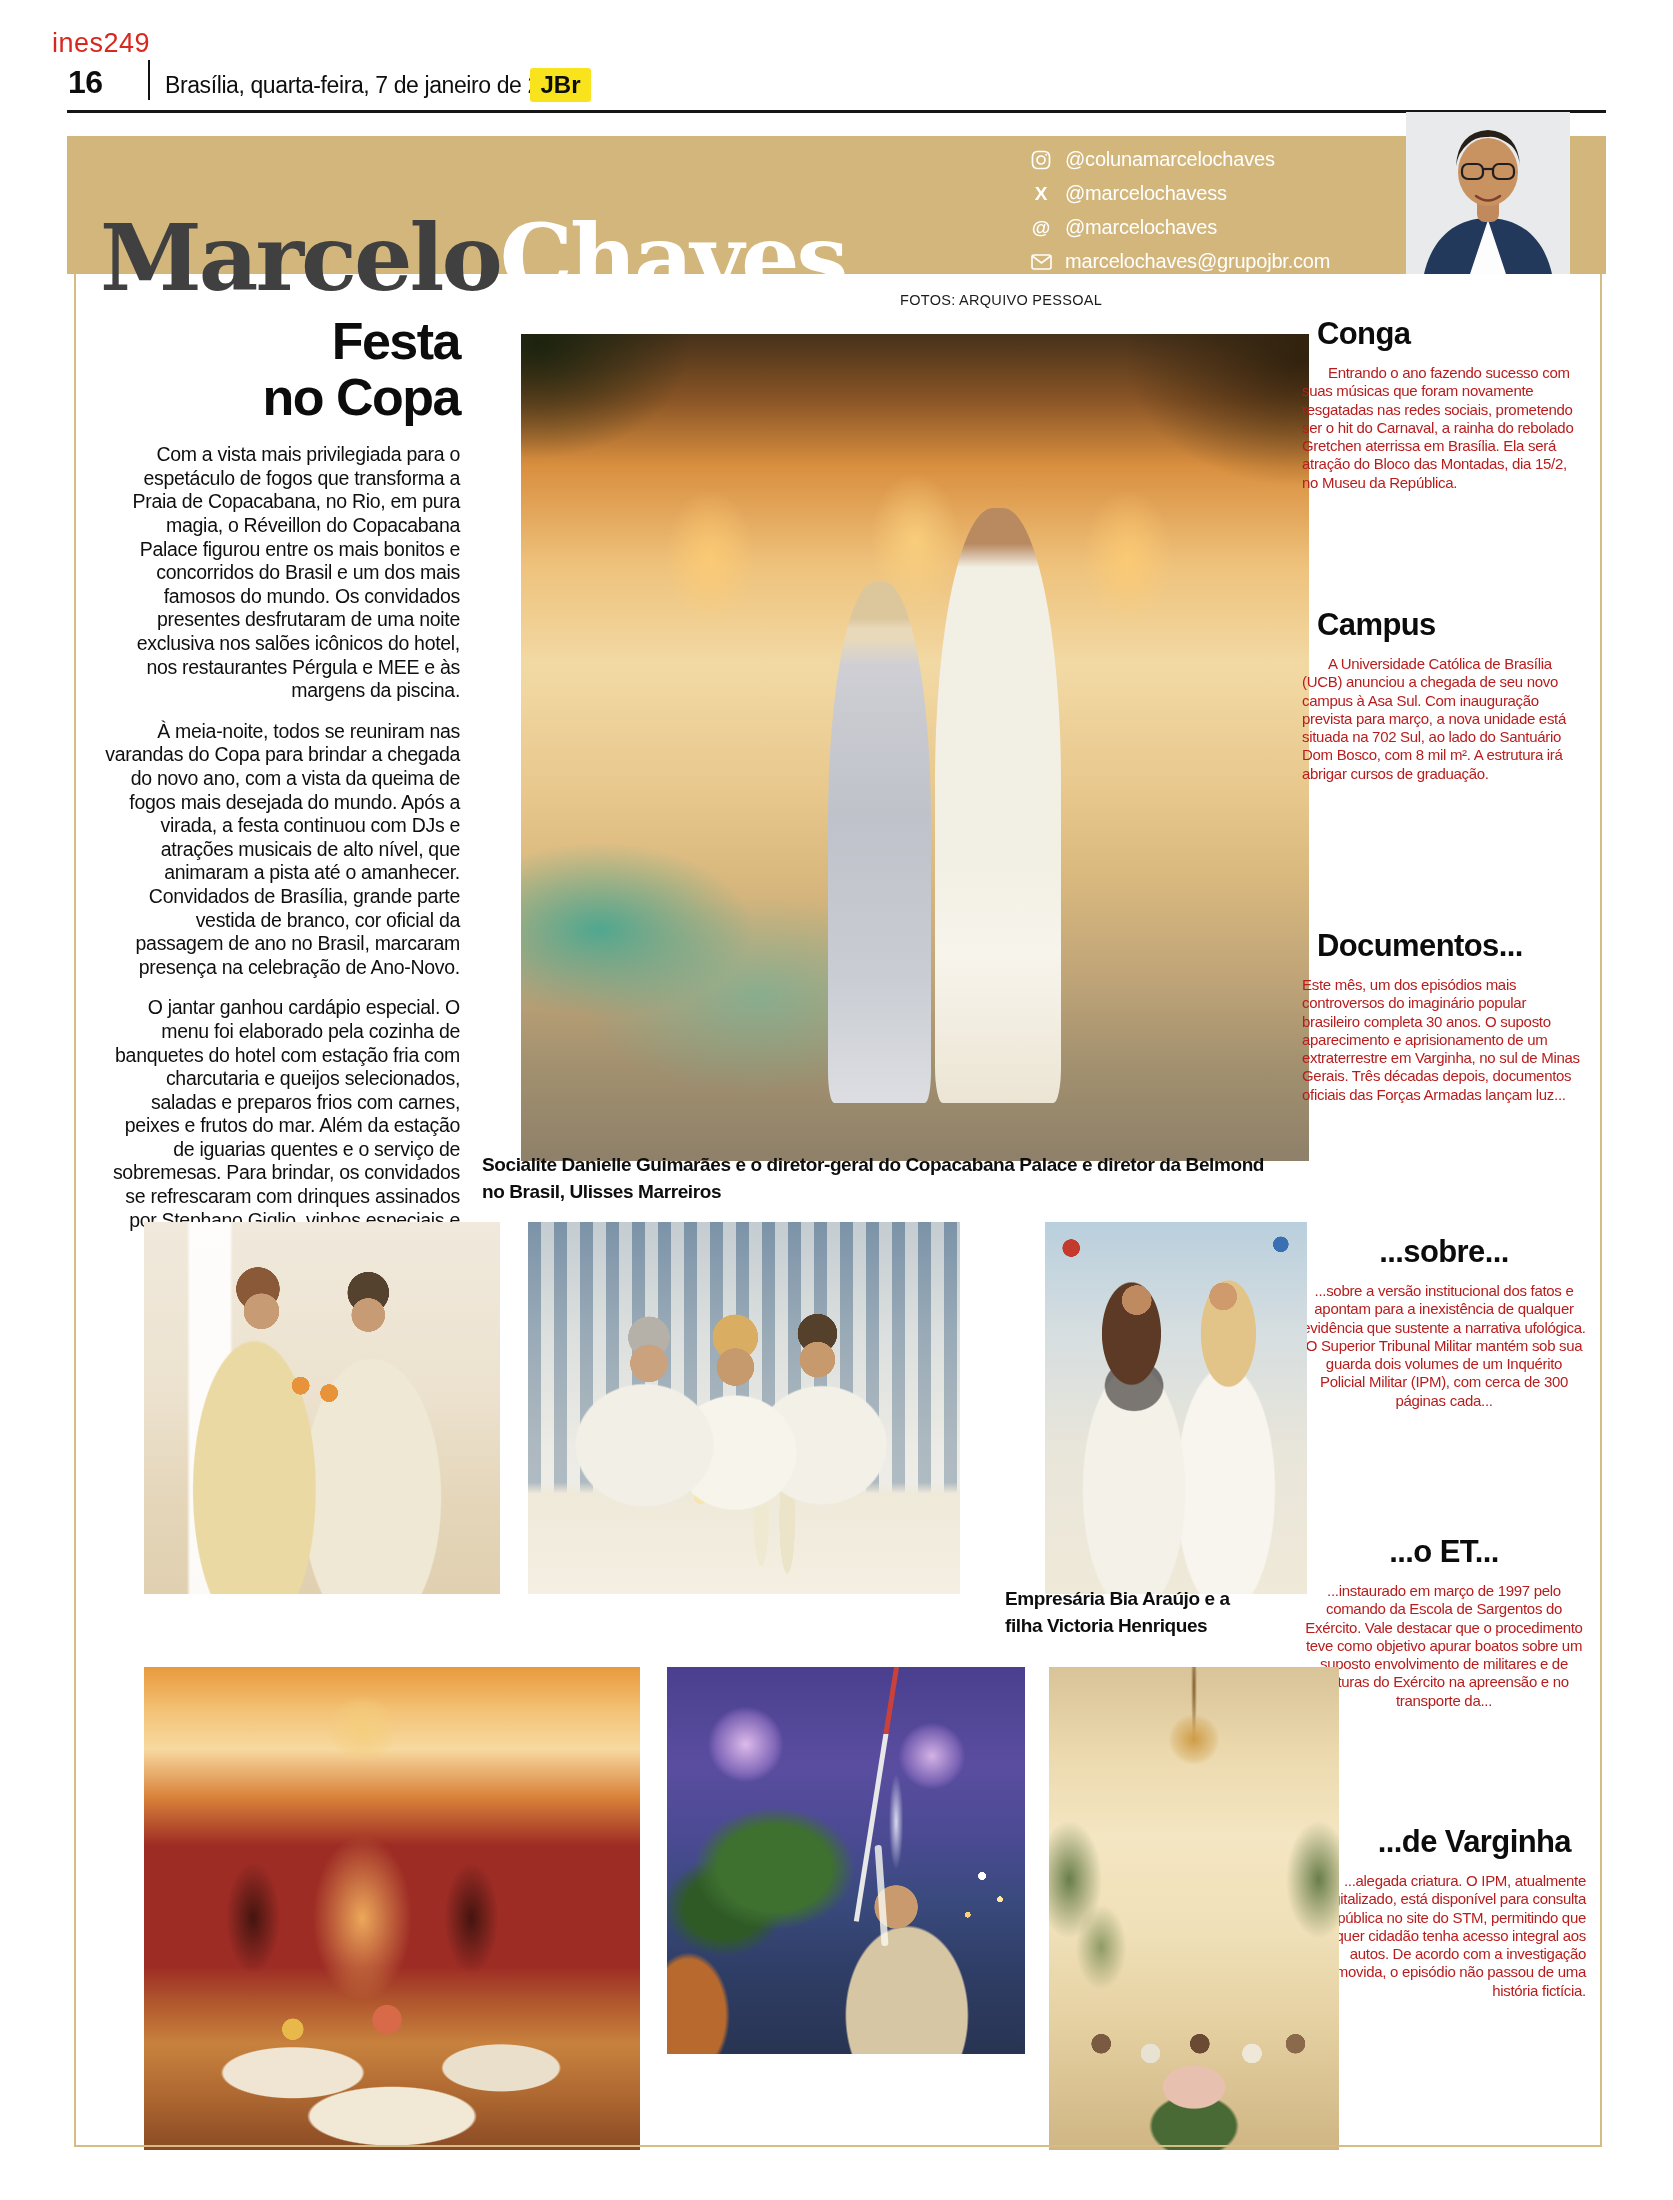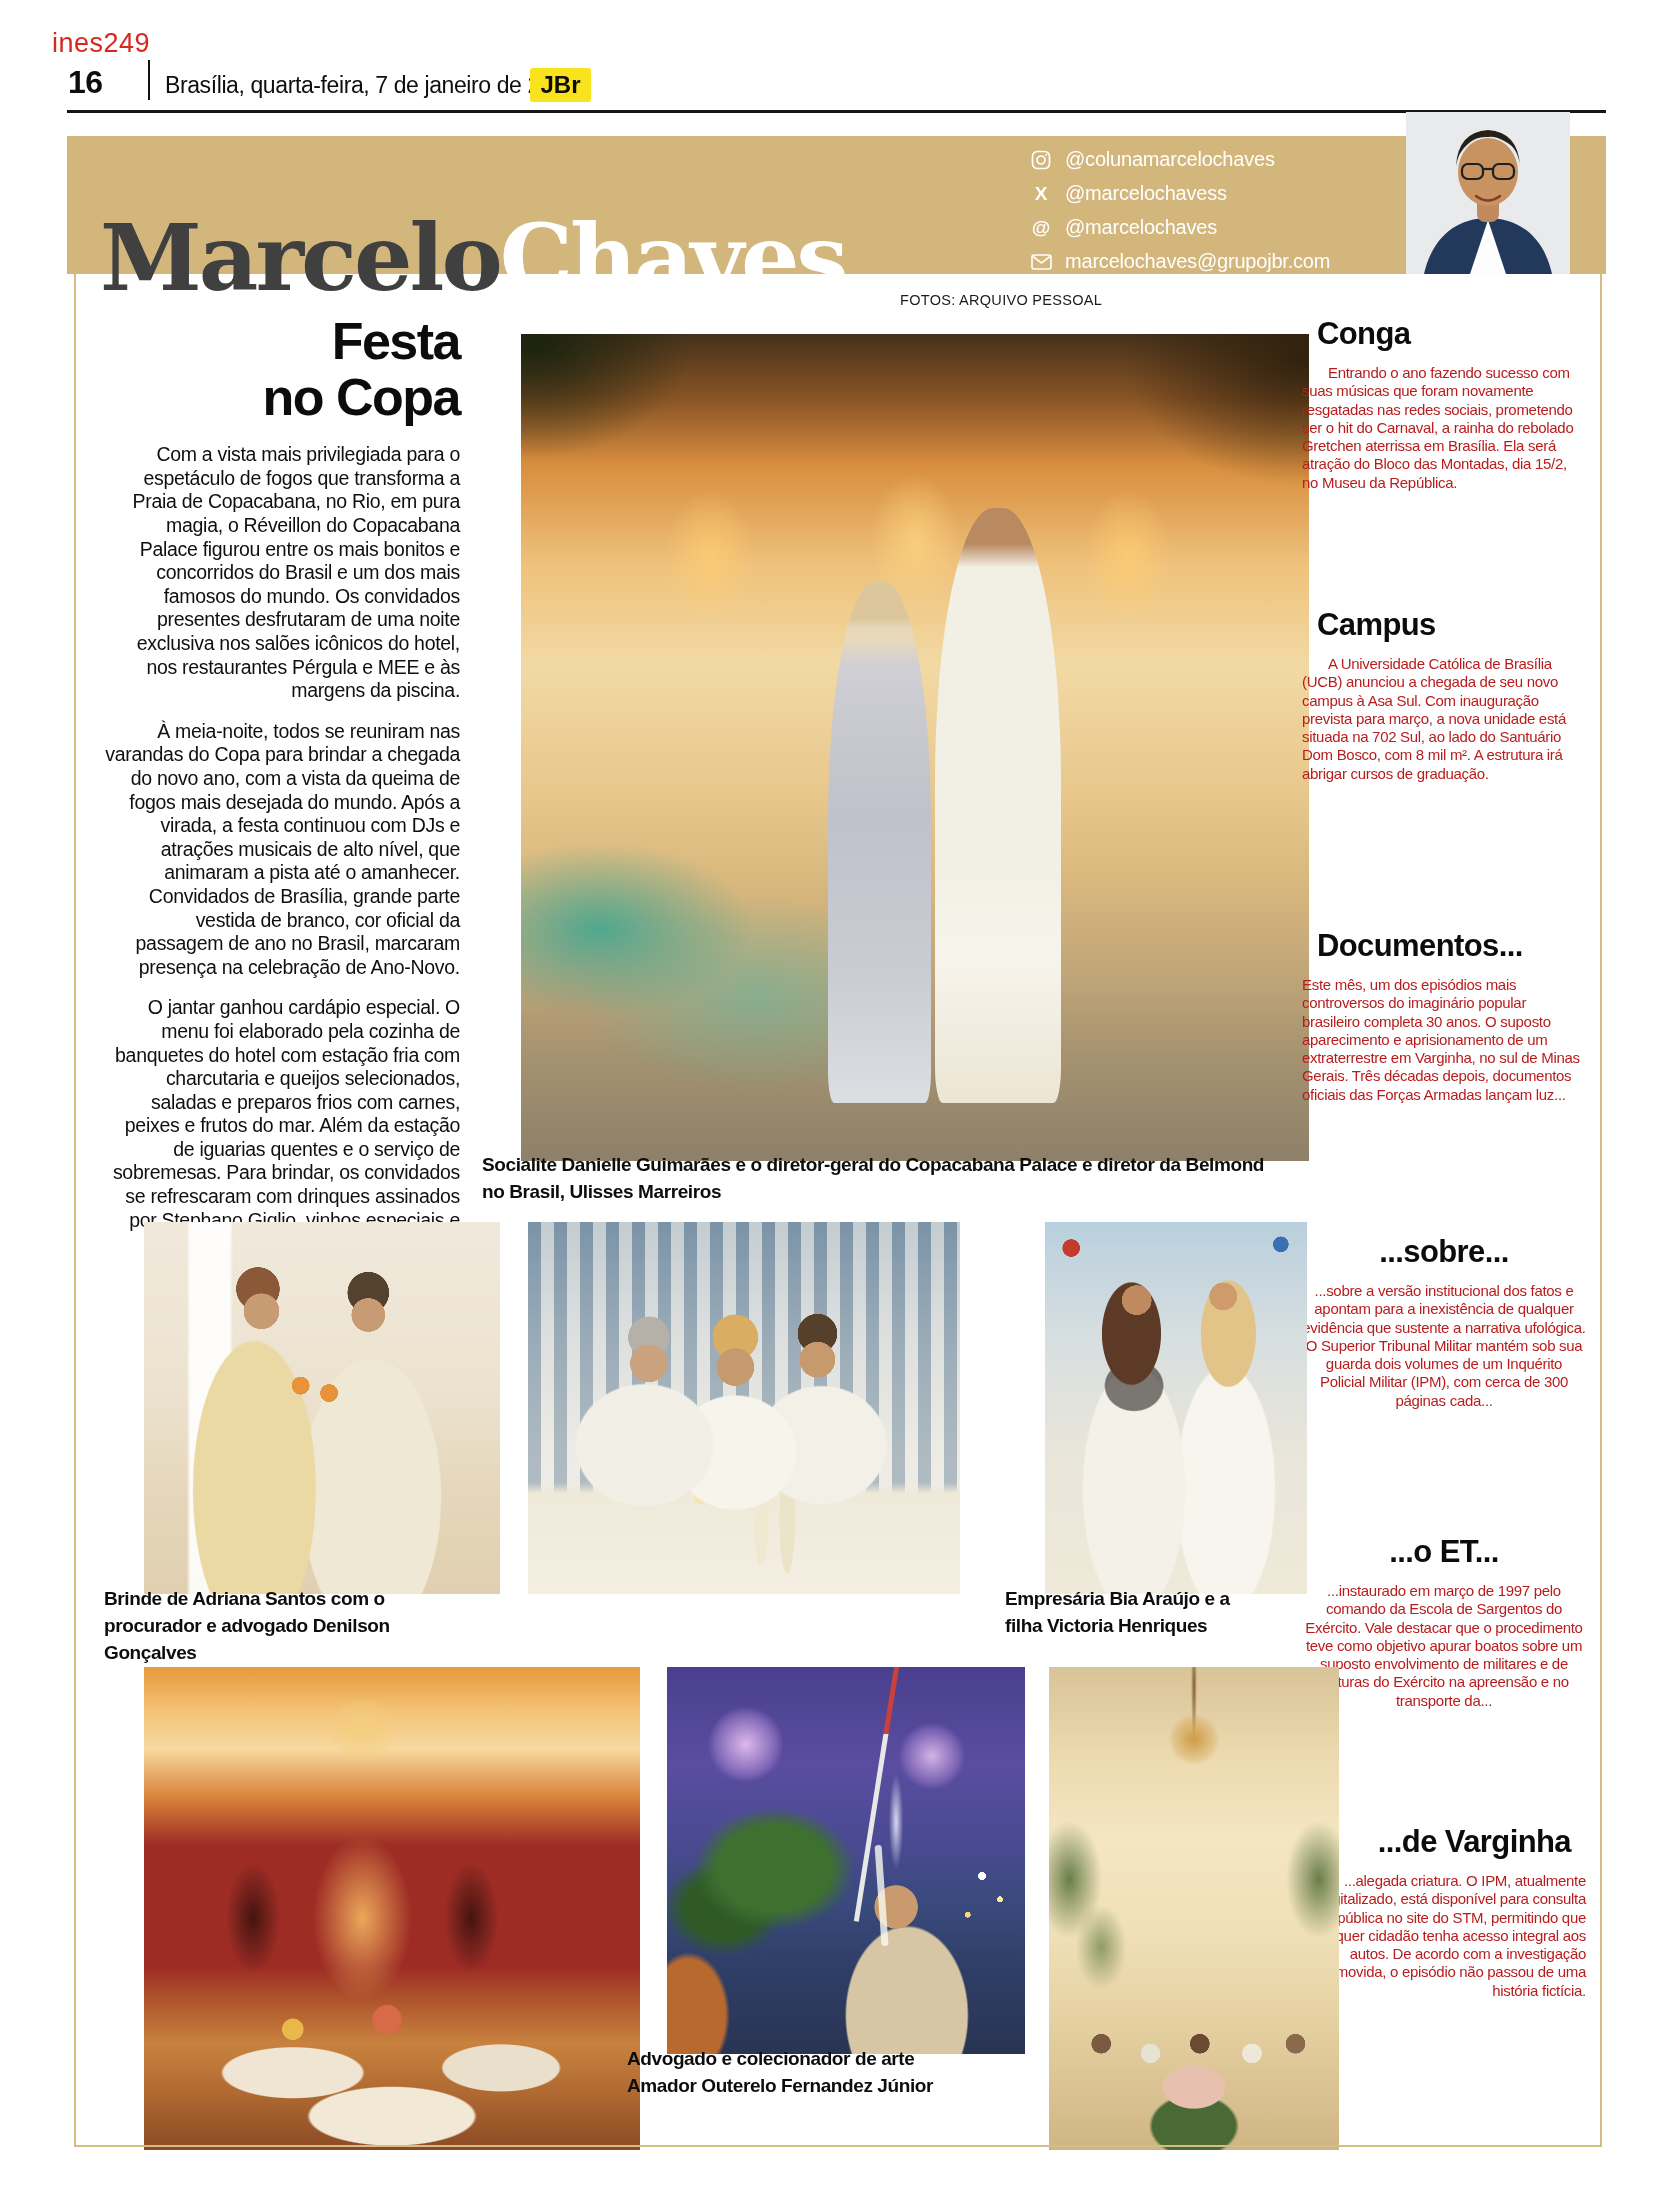--- a/index.html
+++ b/index.html
@@ -266,28 +266,26 @@
     <p>...instaurado em março de 1997 pelo comando da Escola de Sargentos do Exército. Vale destacar que o procedimento teve como objetivo apurar boatos sobre um suposto envolvimento de militares e de viaturas do Exército na apreensão e no transporte da...</p>
   </section>
   <section class="section sec-var align-right">
     <h3>...de Varginha</h3>
     <p>...alegada criatura. O IPM, atualmente digitalizado, está disponível para consulta pública no site do STM, permitindo que qualquer cidadão tenha acesso integral aos autos. De acordo com a investigação promovida, o episódio não passou de uma história fictícia.</p>
   </section>
 
   <figure class="photo photo-adriana"></figure>
   <figure class="photo photo-walcyr"></figure>
   <figure class="photo photo-bia"></figure>
-  <div class="caption cap-adriana">Brinde de Adriana Santos com o procurador e advogado Denilson Gonçalves</div>
   <div class="caption cap-bia">Empresária Bia Araújo e a filha Victoria Henriques</div>
 
   <figure class="photo photo-ballroom"></figure>
   <figure class="photo photo-amador">
     <div class="pole"></div>
     <div class="flute"></div>
   </figure>
-  <div class="caption cap-amador">Advogado e colecionador de arte Amador Outerelo Fernandez Júnior</div>
   <figure class="photo photo-restaurant"></figure>
 
   <div class="frame frame-left"></div>
   <div class="frame frame-right"></div>
   <div class="frame frame-bottom"></div>
 
 </div>
 
 </body></html>

